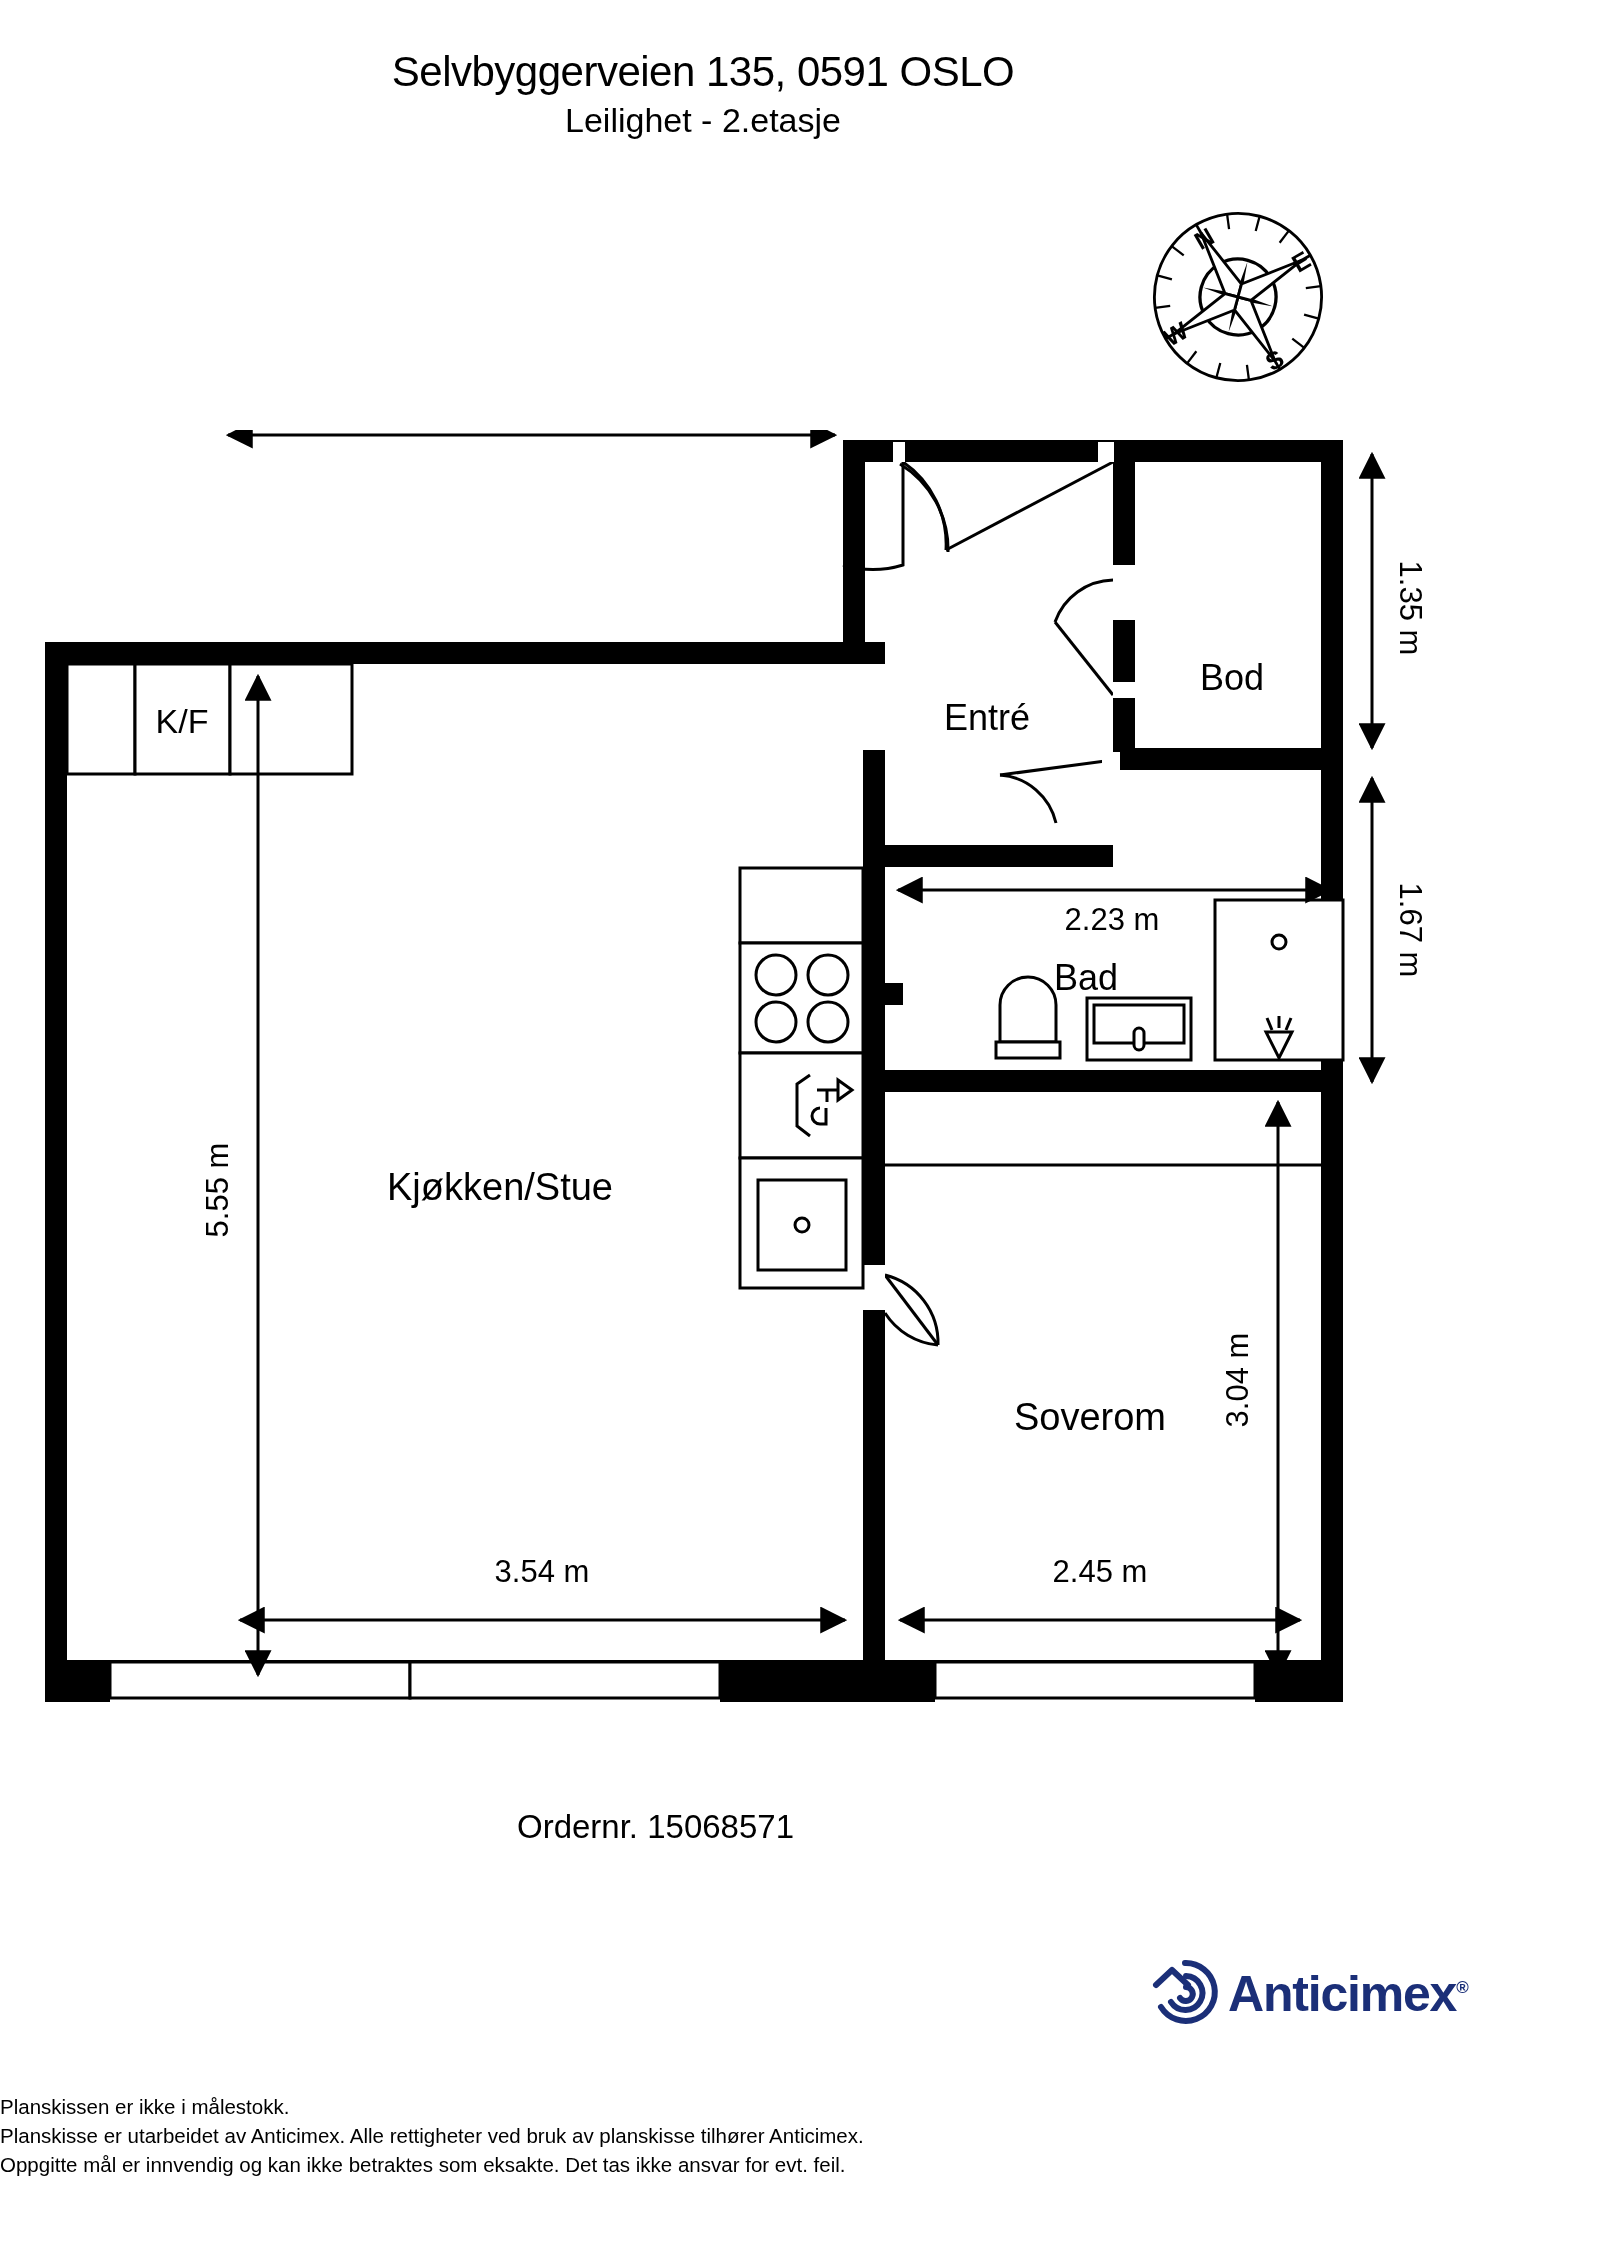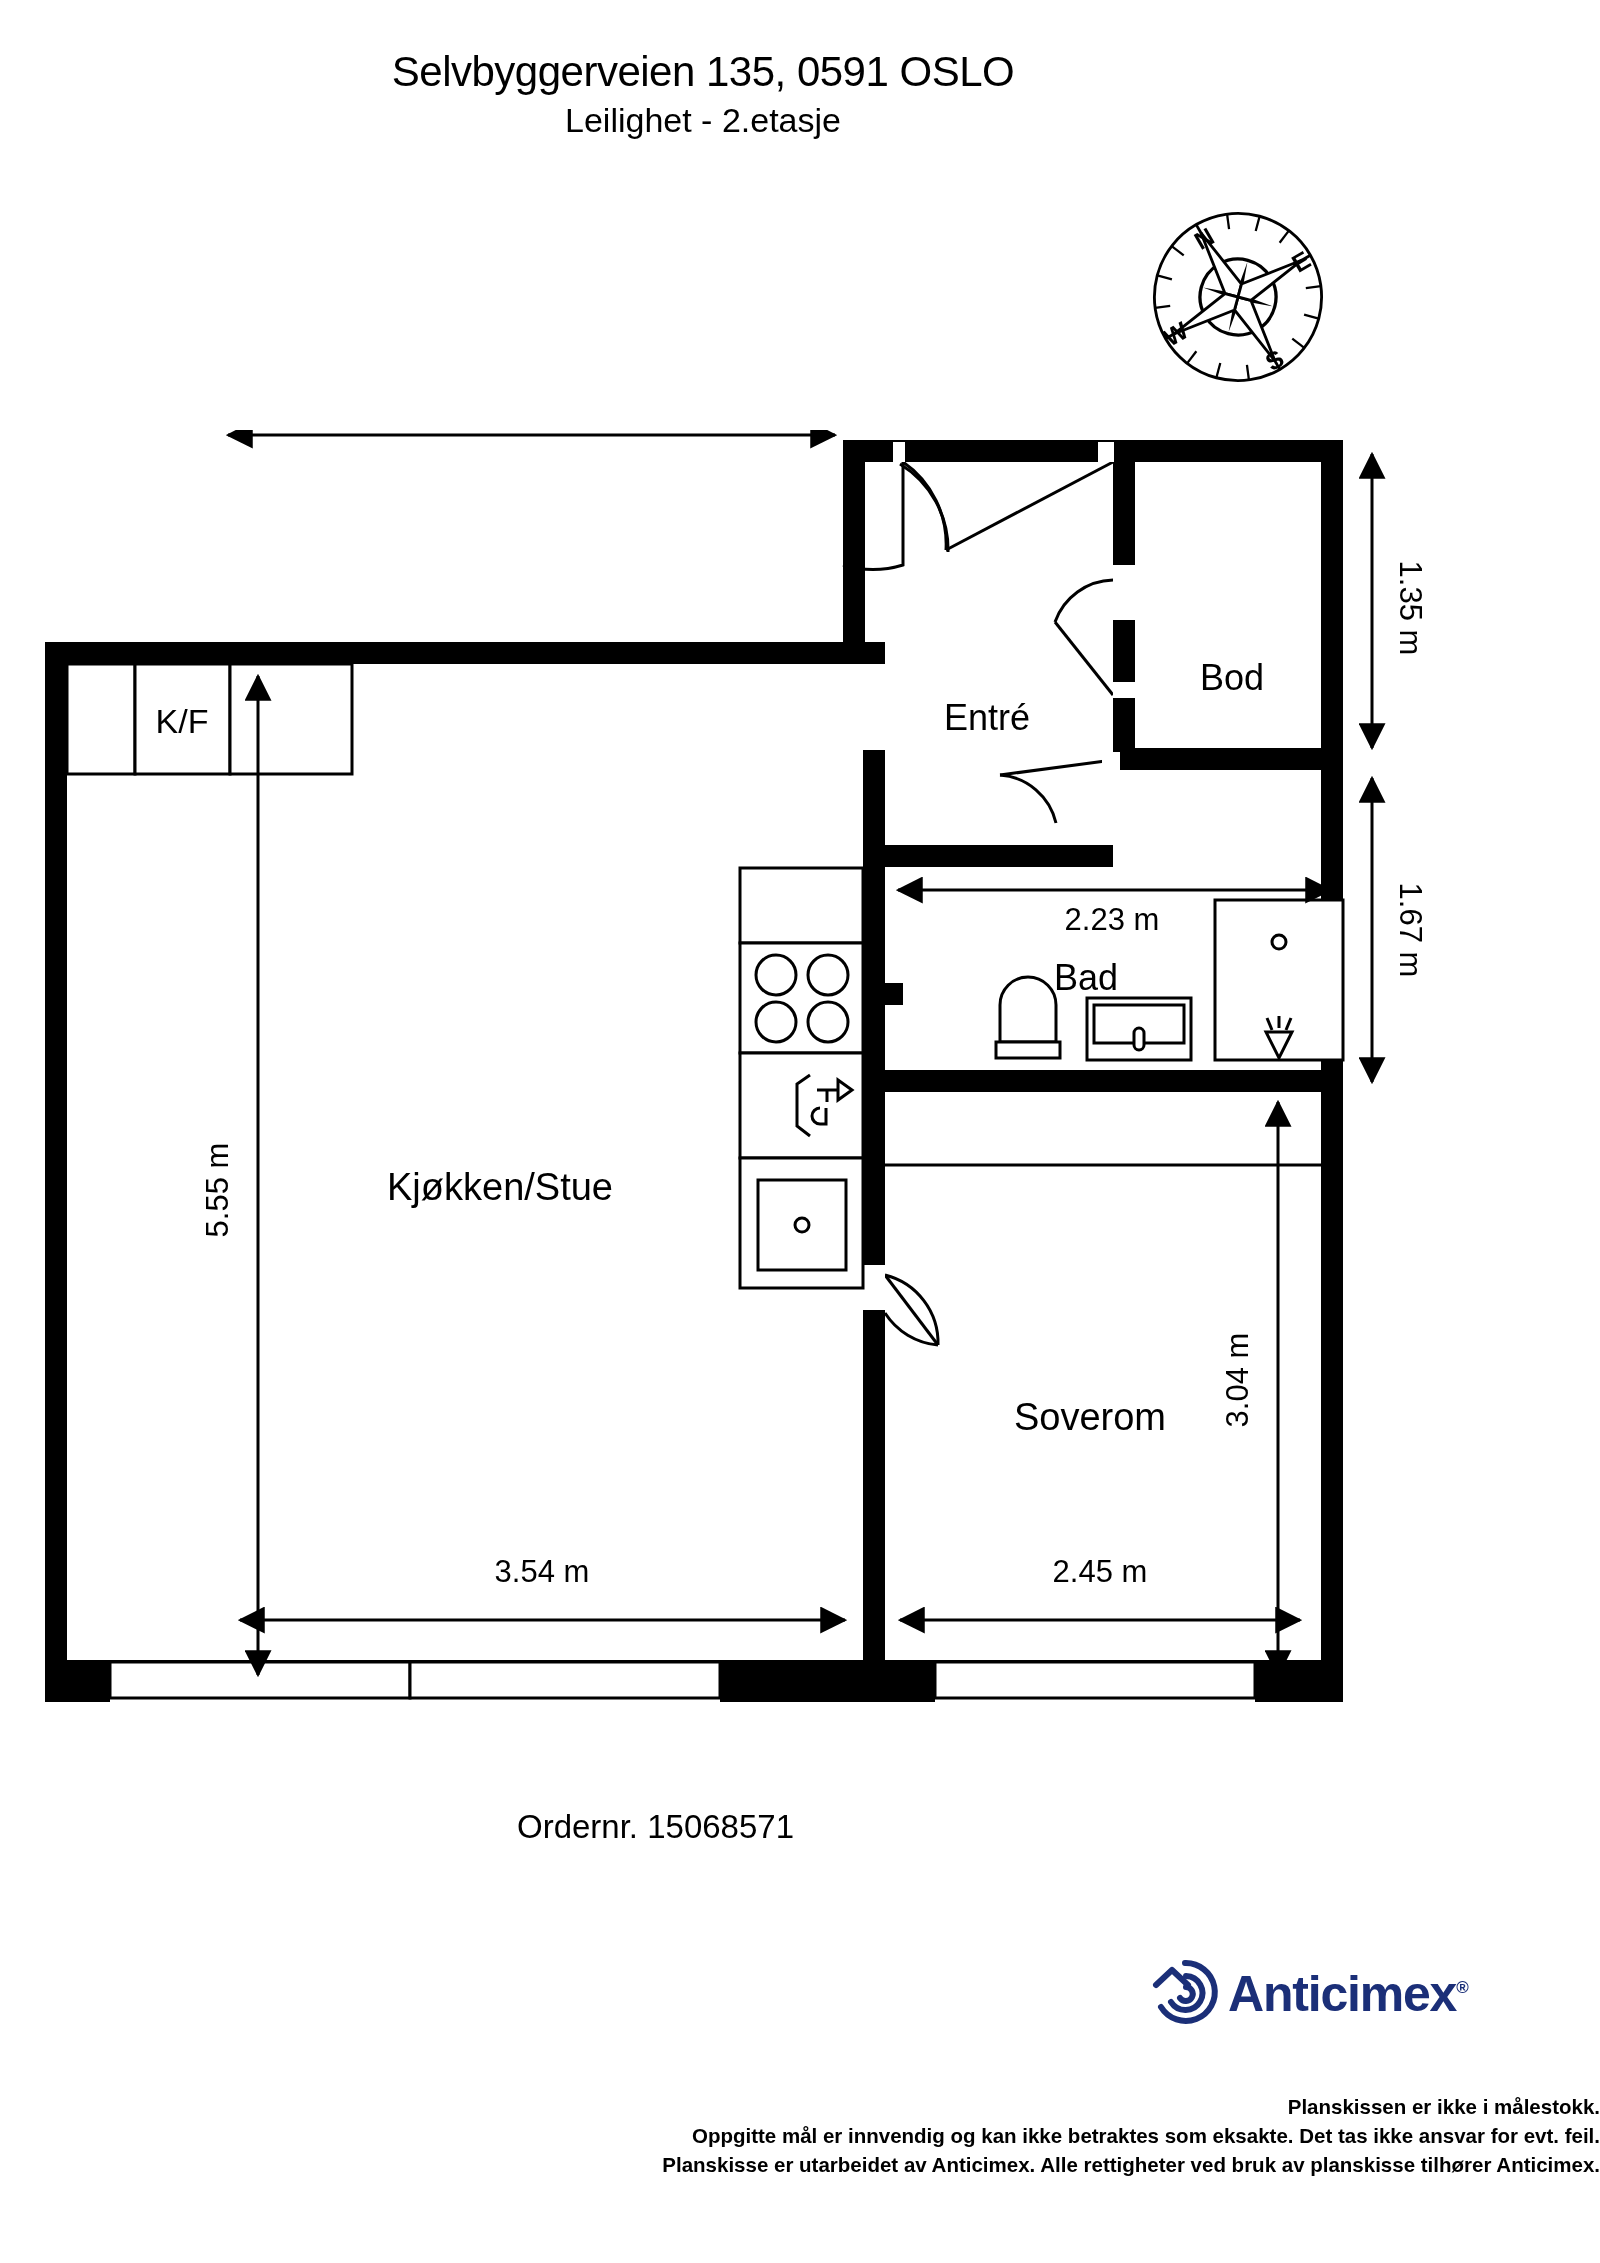--- a/index.html
+++ b/index.html
@@ -92,23 +92,23 @@
     font-weight: 700;
     letter-spacing: 0;
   }
 
   
   #footer {
     position: absolute;
     left: 0;
     top: 2092px;
     width: 1600px;
-    text-align: right;
+    text-align: left;
     font-size: 20.5px;
-    font-weight: 700;
+    font-weight: 400;
     line-height: 1.42;
   }
   #footer div { white-space: nowrap; }
 </style>
 </head>
 <body>
 
 <div id="header">
   <div id="title-line1">Selvbyggerveien 135, 0591 OSLO</div>
   <div id="title-line2">Leilighet  - 2.etasje</div>
@@ -356,15 +356,15 @@
       <path d="M6 28 L22 13 L38 28" fill="none" stroke="#1b2f78" stroke-width="6" stroke-linecap="round" stroke-linejoin="round"></path>
     </svg>
   </span>
   <span id="logo-word" style="color:#1b2f78;">
     <span>Anticimex</span><span id="logo-reg">®</span>
   </span>
 </div>
 
 <div id="footer">
   <div>Planskissen er ikke i målestokk.</div>
+  <div>Planskisse er utarbeidet av Anticimex. Alle rettigheter ved bruk av planskisse tilhører Anticimex.</div>
   <div>Oppgitte mål er innvendig og kan ikke betraktes som eksakte. Det tas ikke ansvar for evt. feil.</div>
-  <div>Planskisse er utarbeidet av Anticimex. Alle rettigheter ved bruk av planskisse tilhører Anticimex.</div>
 </div>
 
 </body></html>

